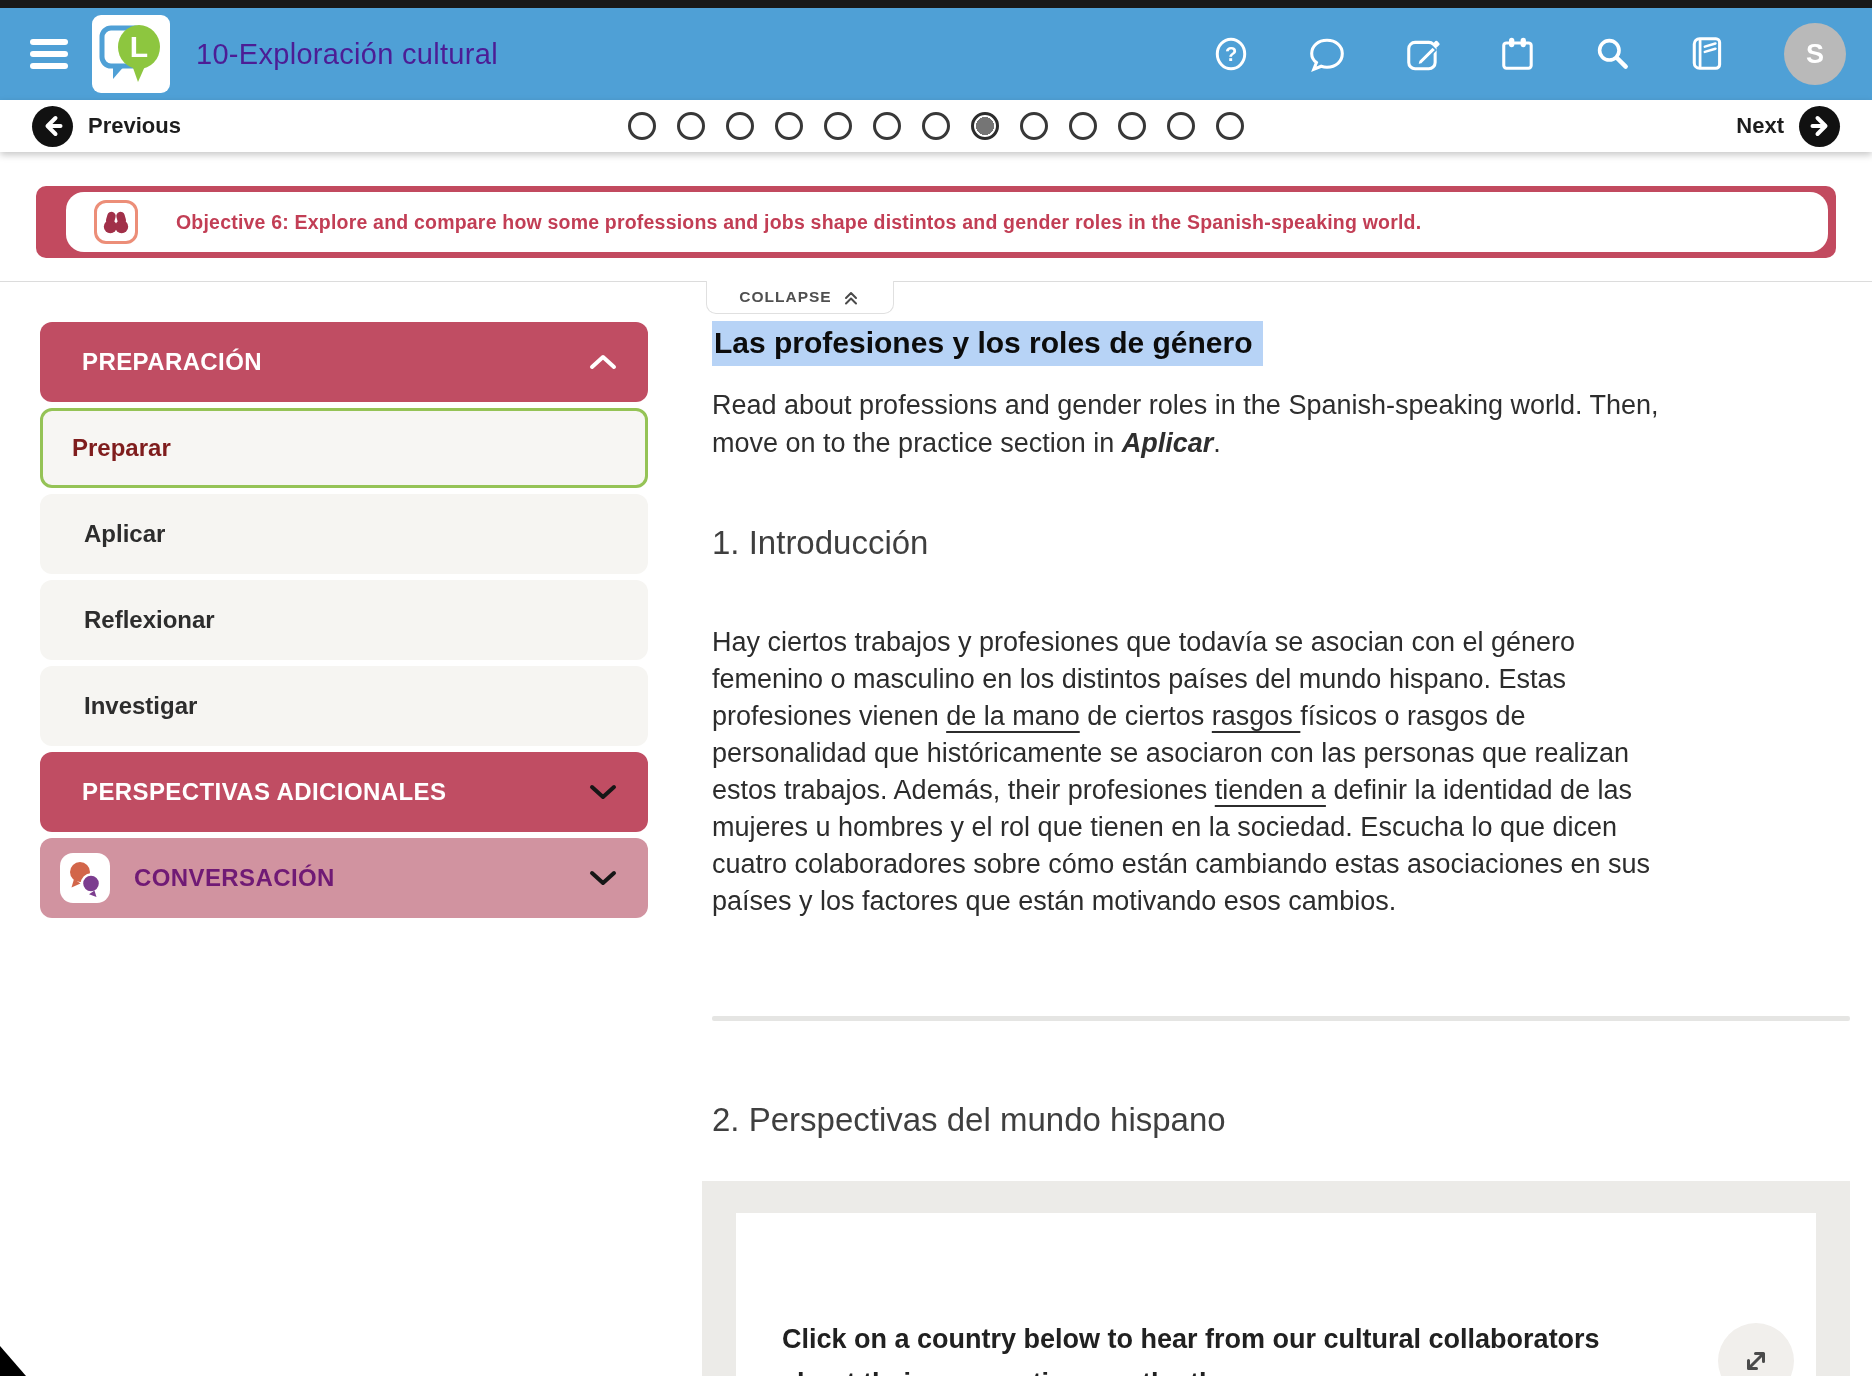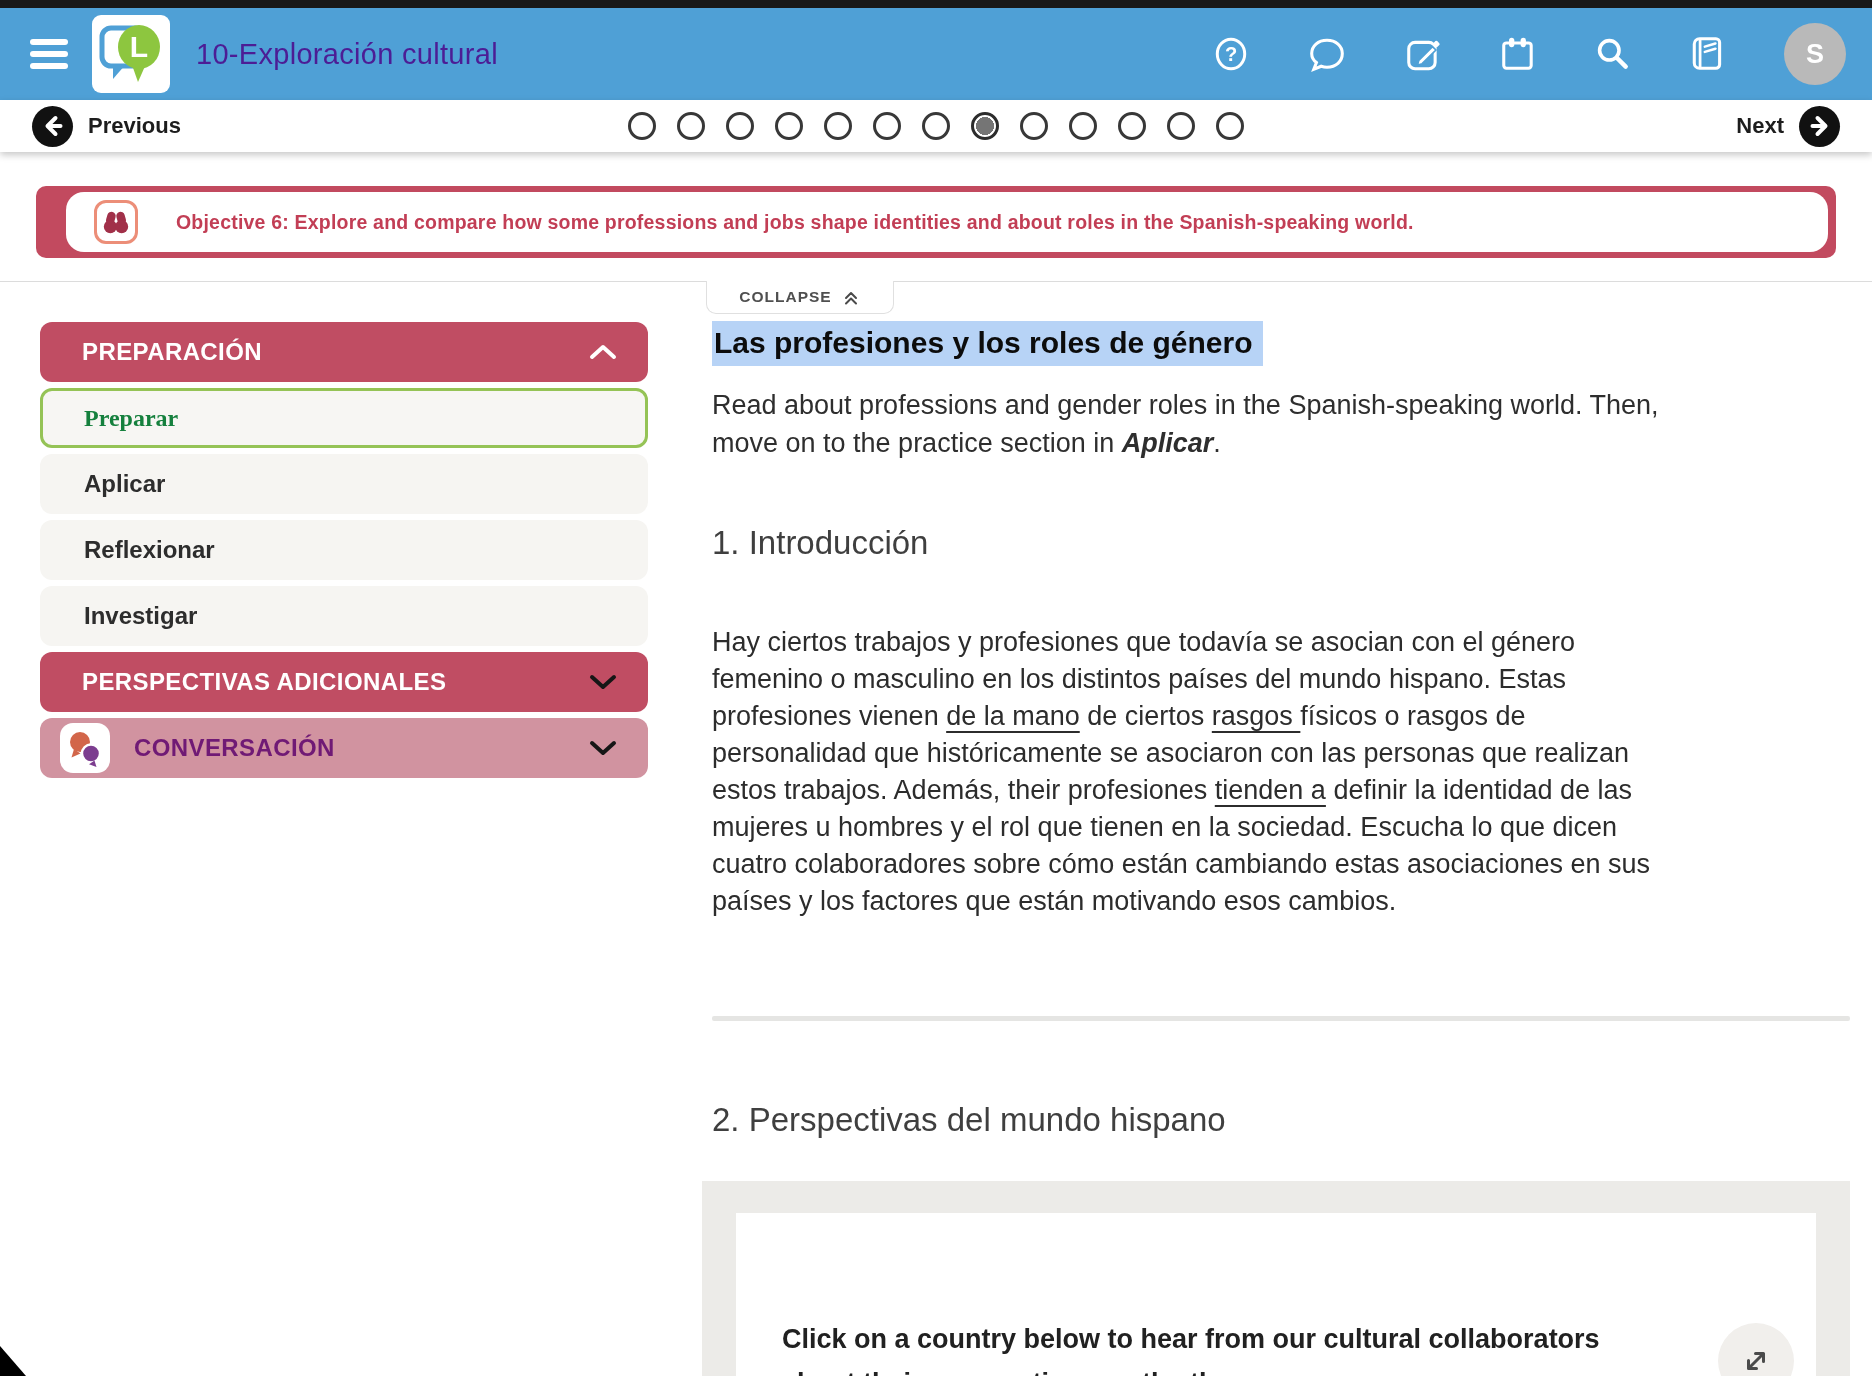--- a/index.html
+++ b/index.html
@@ -65,27 +65,27 @@
     position:absolute; top:-1px; left:706px; width:188px; height:33px; background:#fff;
     border:1px solid #e0e0e0; border-top:none; border-radius:0 0 10px 10px;
     display:flex; align-items:center; justify-content:center; gap:9px; cursor:pointer; z-index:3;
   }
   .collapse-label { font-size:15.5px; font-weight:600; color:#4f4f4f; letter-spacing:1px; }
 
   
   .columns { display:flex; align-items:flex-start; padding:40px 22px 0 40px; }
   .sidebar { width:608px; flex-shrink:0; }
   .side-row {
-    height:60px; margin-bottom:6px; border-radius:12px; display:flex; align-items:center;
+    height:80px; margin-bottom:6px; border-radius:12px; display:flex; align-items:center;
     cursor:pointer; font-weight:700;
   }
   .side-header { background:#c04d63; color:#fff; font-size:24px; padding:0 30px 0 42px; letter-spacing:.4px; }
   .side-header .chev { margin-left:auto; }
   .side-item { background:#f6f5f2; color:#2d2d2d; font-size:24px; padding-left:44px; }
-  .side-item.selected { border:3px solid #95c356; color:#15803d; padding-left:41px; background:#f7f6f3;font-family:Liberation Serif, serif; }
+  .side-item.selected { border:3px solid #95c356; color:#7f1d1d; padding-left:29px; background:#f7f6f3; }
   .side-pink { background:#d193a0; color:#701a75; font-size:24px; padding:0 30px 0 20px; letter-spacing:.4px; }
   .convo-icon {
     width:50px; height:50px; background:#fff; border-radius:13px; margin-right:24px;
     display:flex; align-items:center; justify-content:center; flex-shrink:0;
   }
   .side-pink .chev, .side-header .chev { flex-shrink:0; }
   .side-pink .chev { margin-left:auto; }
 
   
   .main { flex:1; min-width:0; margin-left:64px; }
@@ -212,21 +212,21 @@
   <div class="obj-banner">
     <div class="obj-inner">
       <div class="obj-badge">
         <svg width="30" height="30" viewBox="0 0 32 32" fill="#a13049">
           <rect x="6" y="5" width="9" height="14" rx="4.5" transform="rotate(16 10.5 12)"></rect>
           <rect x="17" y="5" width="9" height="14" rx="4.5" transform="rotate(-16 21.5 12)"></rect>
           <circle cx="10" cy="21" r="7"></circle>
           <circle cx="22" cy="21" r="7"></circle>
         </svg>
       </div>
-      <div class="obj-text">Objective 6: Explore and compare how some professions and jobs shape identities and about roles in the Spanish-speaking world.</div>
+      <div class="obj-text">Objective 6: Explore and compare how some professions and jobs shape distintos and gender roles in the Spanish-speaking world.</div>
     </div>
   </div>
 </div>
 
 <div class="main-zone">
   <div class="collapse-tab">
     <span class="collapse-label">COLLAPSE</span>
     <svg width="20" height="20" viewBox="0 0 20 20">
       <path d="M5 11 L10 6 L15 11 M5 16.5 L10 11.5 L15 16.5" fill="none" stroke="#4a4a4a" stroke-width="2" stroke-linecap="round" stroke-linejoin="round"></path>
     </svg>

